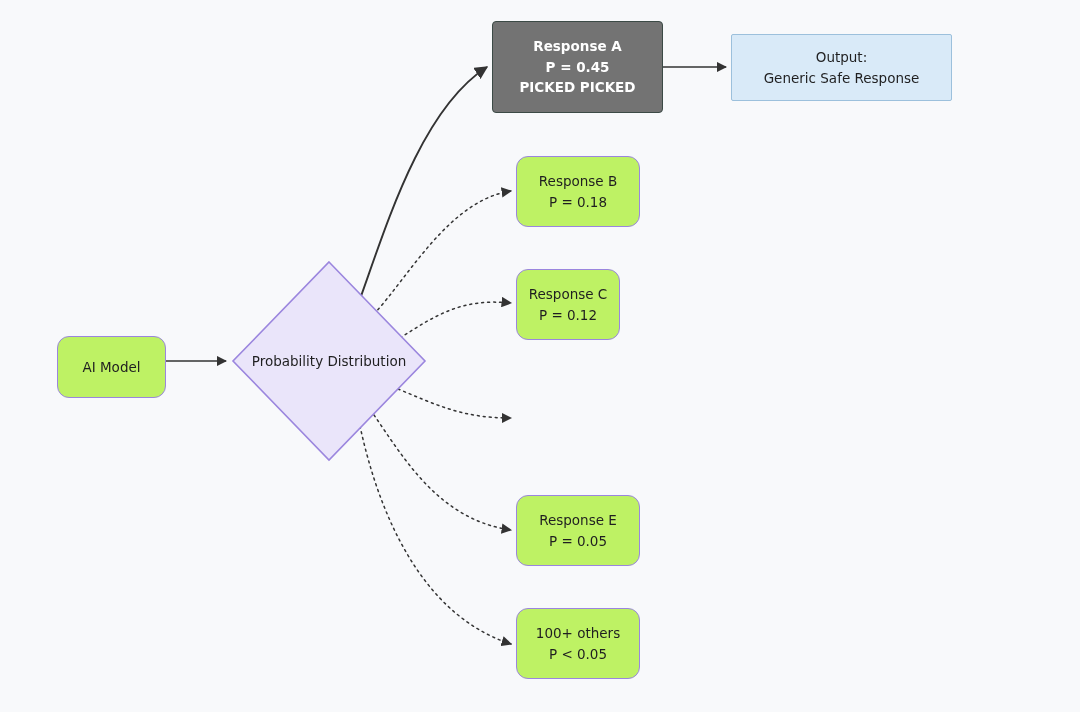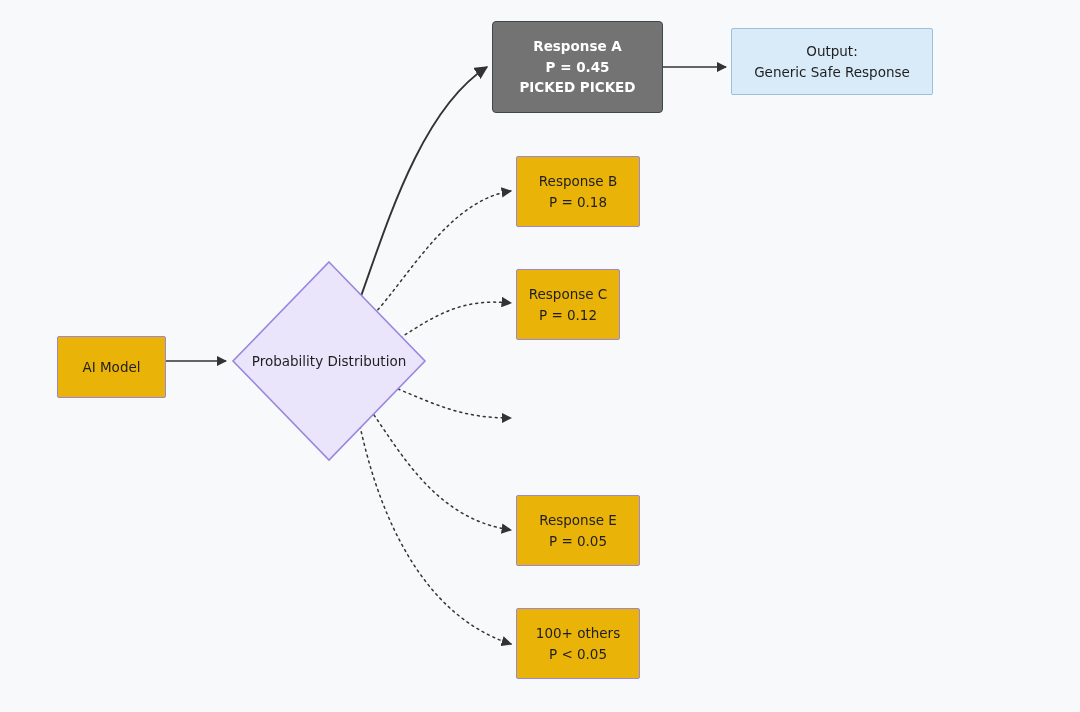--- a/index.html
+++ b/index.html
@@ -29,23 +29,23 @@
     display: flex;
     flex-direction: column;
     align-items: center;
     justify-content: center;
     text-align: center;
     font-size: 13.5px;
     line-height: 1.55;
     color: #1f1f20;
   }
   .node.rect {
-    background: #eab308;
+    background: #bef264;
     border: 1.4px solid #9b86de;
-    border-radius: 2px;
+    border-radius: 12px;
   }
   .node.dark {
     background: #737373;
     border: 1.4px solid #3c4a46;
     border-radius: 4px;
     color: #ffffff;
     font-weight: 600;
   }
   .node.output {
     background: #d9eaf8;
@@ -116,21 +116,21 @@
     </svg>
     <div class="diamond-label">Probability Distribution</div>
   </div>
 
   <div class="node dark" style="left:492px; top:21px; width:171px; height:92px;">
     <span class="line">Response A</span>
     <span class="line">P = 0.45</span>
     <span class="line">PICKED PICKED</span>
   </div>
 
-  <div class="node output" style="left:731px; top:28px; width:202px; height:67px;">
+  <div class="node output" style="left:731px; top:34px; width:221px; height:67px;">
     <span class="line">Output:</span>
     <span class="line">Generic Safe Response</span>
   </div>
 
   <div class="node rect" style="left:516px; top:156px; width:124px; height:71px;">
     <span class="line">Response B</span>
     <span class="line">P = 0.18</span>
   </div>
 
   <div class="node rect" style="left:516px; top:269px; width:104px; height:71px;">

